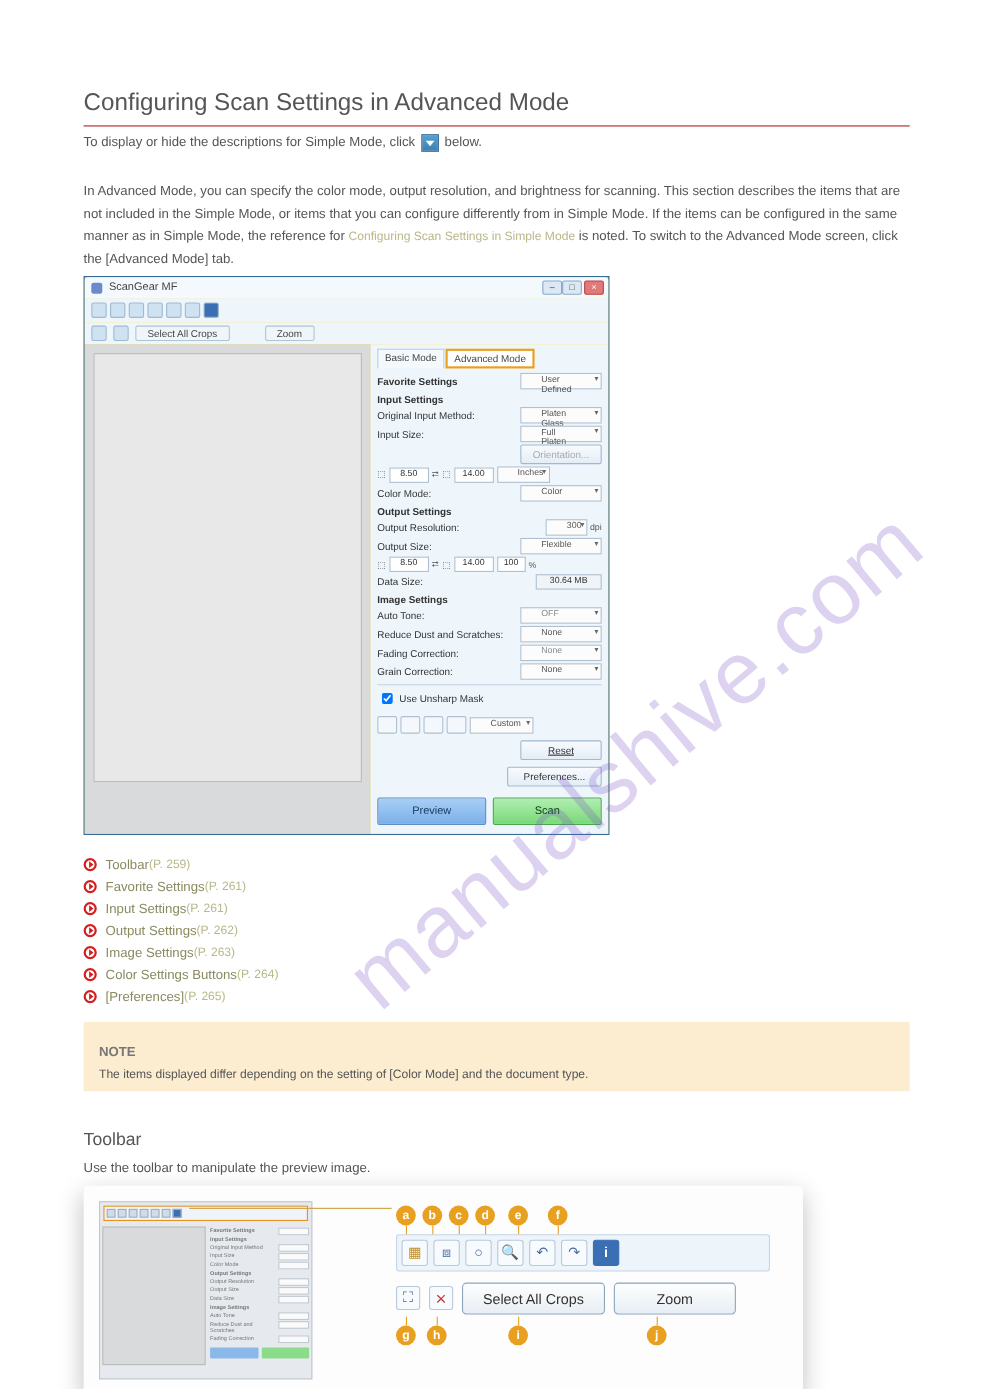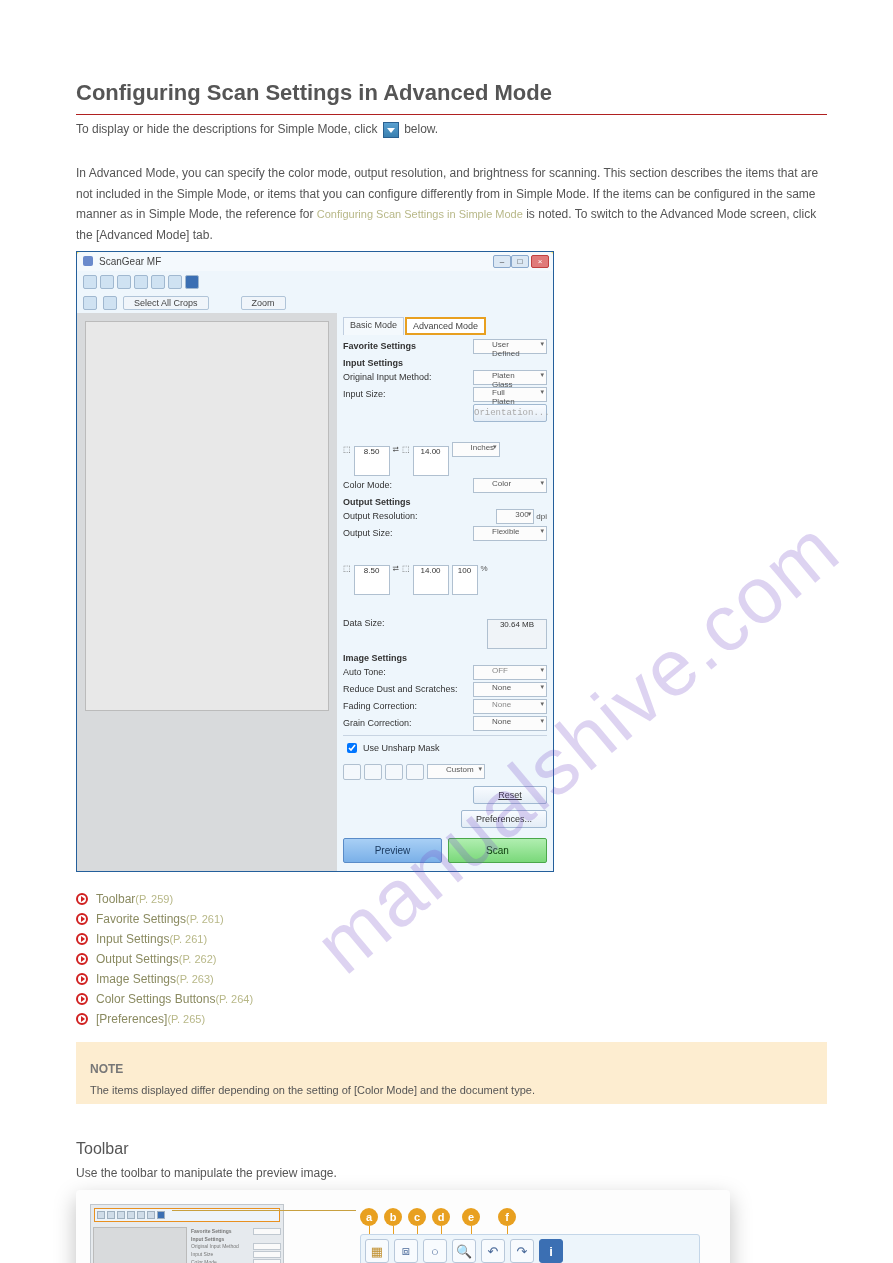--- a/index.html
+++ b/index.html
@@ -19,21 +19,21 @@
     font-size: 80px;
     color: rgba(120,80,200,0.25);
     pointer-events: none;
     font-weight: 400;
     letter-spacing: 2px;
     z-index: 50;
     white-space: nowrap;
   }
   h2.section-title {
     font-size: 22px;
-    font-weight: 700;
+    font-weight: 400;
     color: #555;
     margin: 0 0 4px 0;
     border-bottom: 1px solid #b02020;
     padding-bottom: 8px;
   }
   .lead { font-size: 12px; color: #555; line-height: 1.7; margin: 24px 0 6px 0; }
   .reveal-icon {
     display: inline-block;
     width: 16px; height: 16px;
     background: linear-gradient(#5aa0d0,#3a80b0);
@@ -75,21 +75,21 @@
   .ss-right { flex:1; background:#eef6fc; padding:4px 6px 8px 6px;}
   .ss-tabs { display:flex; gap:1px; margin-bottom:4px;}
   .ss-tab { background:#f4f9fd; border:1px solid #c0cee0; border-bottom:none; padding:2px 6px; font-size:9px; color:#444;}
   .ss-tab.active { border:2px solid #e8a020; background:#fff; }
   .ss-row { display:flex; align-items:center; margin:2px 0;}
   .ss-label { flex:1; font-size:9px; color:#333;}
   .ss-bold { font-weight:bold; font-size:9px; margin:4px 0 2px 0; }
   .ss-dd { width:74px; height:15px; background:#fcfcfc; border:1px solid #b0c0d0; font-size:8px; padding:0 18px; color:#555; position:relative;}
   .ss-dd.big { width:74px; }
   .ss-dd::after { content:"▾"; position:absolute; right:2px; top:0; font-size:7px; color:#666;}
-  .ss-input { width:36px; height:30px; background:#fff; border:1px solid #b0c0d0; font-size:8px; text-align:center;margin-top:22px;}
+  .ss-input { width:36px; height:14px; background:#fff; border:1px solid #b0c0d0; font-size:8px; text-align:center;}
   .ss-tiny { font-size:8px; color:#555;}
   .ss-grey { color:#888;}
   .ss-btn { background:linear-gradient(#f8fbff,#e4edf6); border:1px solid #a0b8d0; border-radius:2px; padding:3px 0; text-align:center; font-size:9px; color:#333;}
   .ss-btn-row { display:flex; gap:6px; margin-top:10px;}
   .ss-btn-big { flex:1; padding:6px 0; font-size:10px; border-radius:2px; text-align:center;}
   .ss-btn-prev { background:linear-gradient(#a8cff5,#7ab0e8); border:1px solid #5a8cc8; color:#1a3a60;}
   .ss-btn-scan { background:linear-gradient(#b0eeb0,#7ad87a); border:1px solid #4aa84a; color:#104010;}
   .ss-color-btns { display:flex; gap:3px; margin:4px 0;}
   .ss-cbtn { width:18px;height:16px;background:#f4f8fc;border:1px solid #b0c0d0;border-radius:2px;}
   .ss-divider { height:1px; background:#c8d4e2; margin:4px 0;}
@@ -214,21 +214,21 @@
         <div class="ss-bold">Input Settings</div>
         <div class="ss-row">
           <span class="ss-label">Original Input Method:</span>
           <span class="ss-dd">Platen Glass</span>
         </div>
         <div class="ss-row">
           <span class="ss-label">Input Size:</span>
           <span class="ss-dd">Full Platen</span>
         </div>
         <div class="ss-row" style="justify-content:flex-end;">
-          <span class="ss-btn" style="width:74px;color:#aaa;font-family:Liberation Mono, monospace;">Orientation...</span>
+          <span class="ss-btn" style="width:74px;color:#aaa;">Orientation...</span>
         </div>
         <div class="ss-row" style="gap:3px;">
           <span class="ss-tiny">⬚</span>
           <span class="ss-input">8.50</span>
           <span class="ss-tiny">⮂</span>
           <span class="ss-tiny">⬚</span>
           <span class="ss-input">14.00</span>
           <span class="ss-dd" style="width:48px;">Inches</span>
         </div>
         <div class="ss-row">

